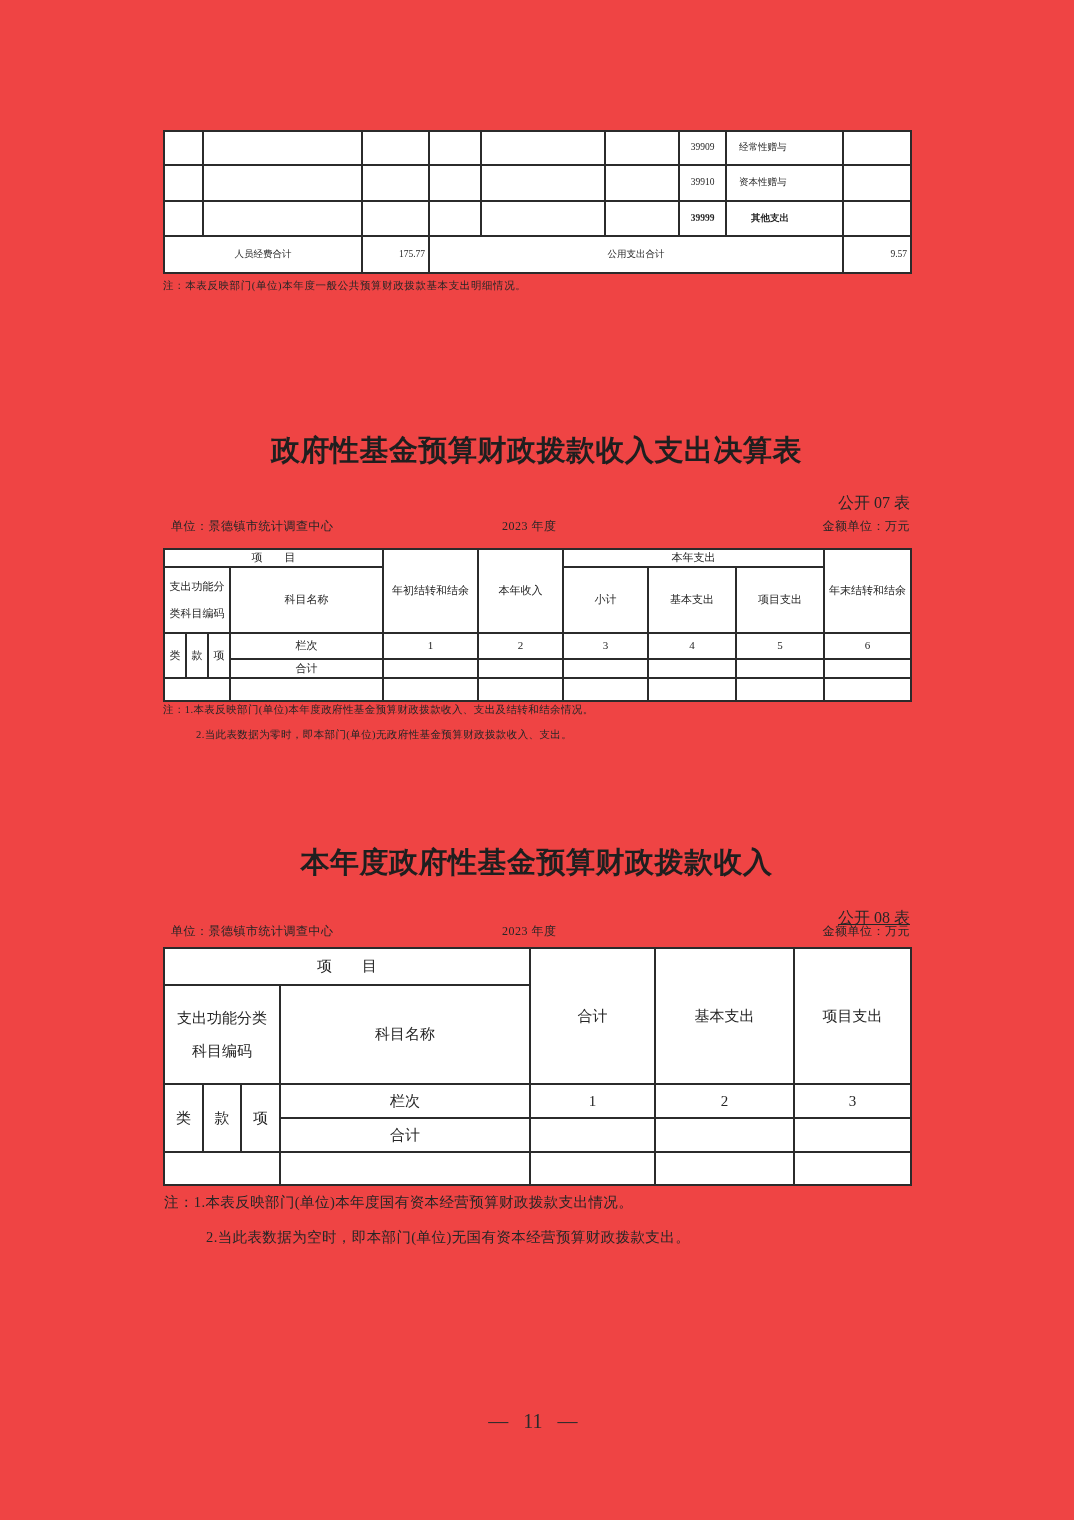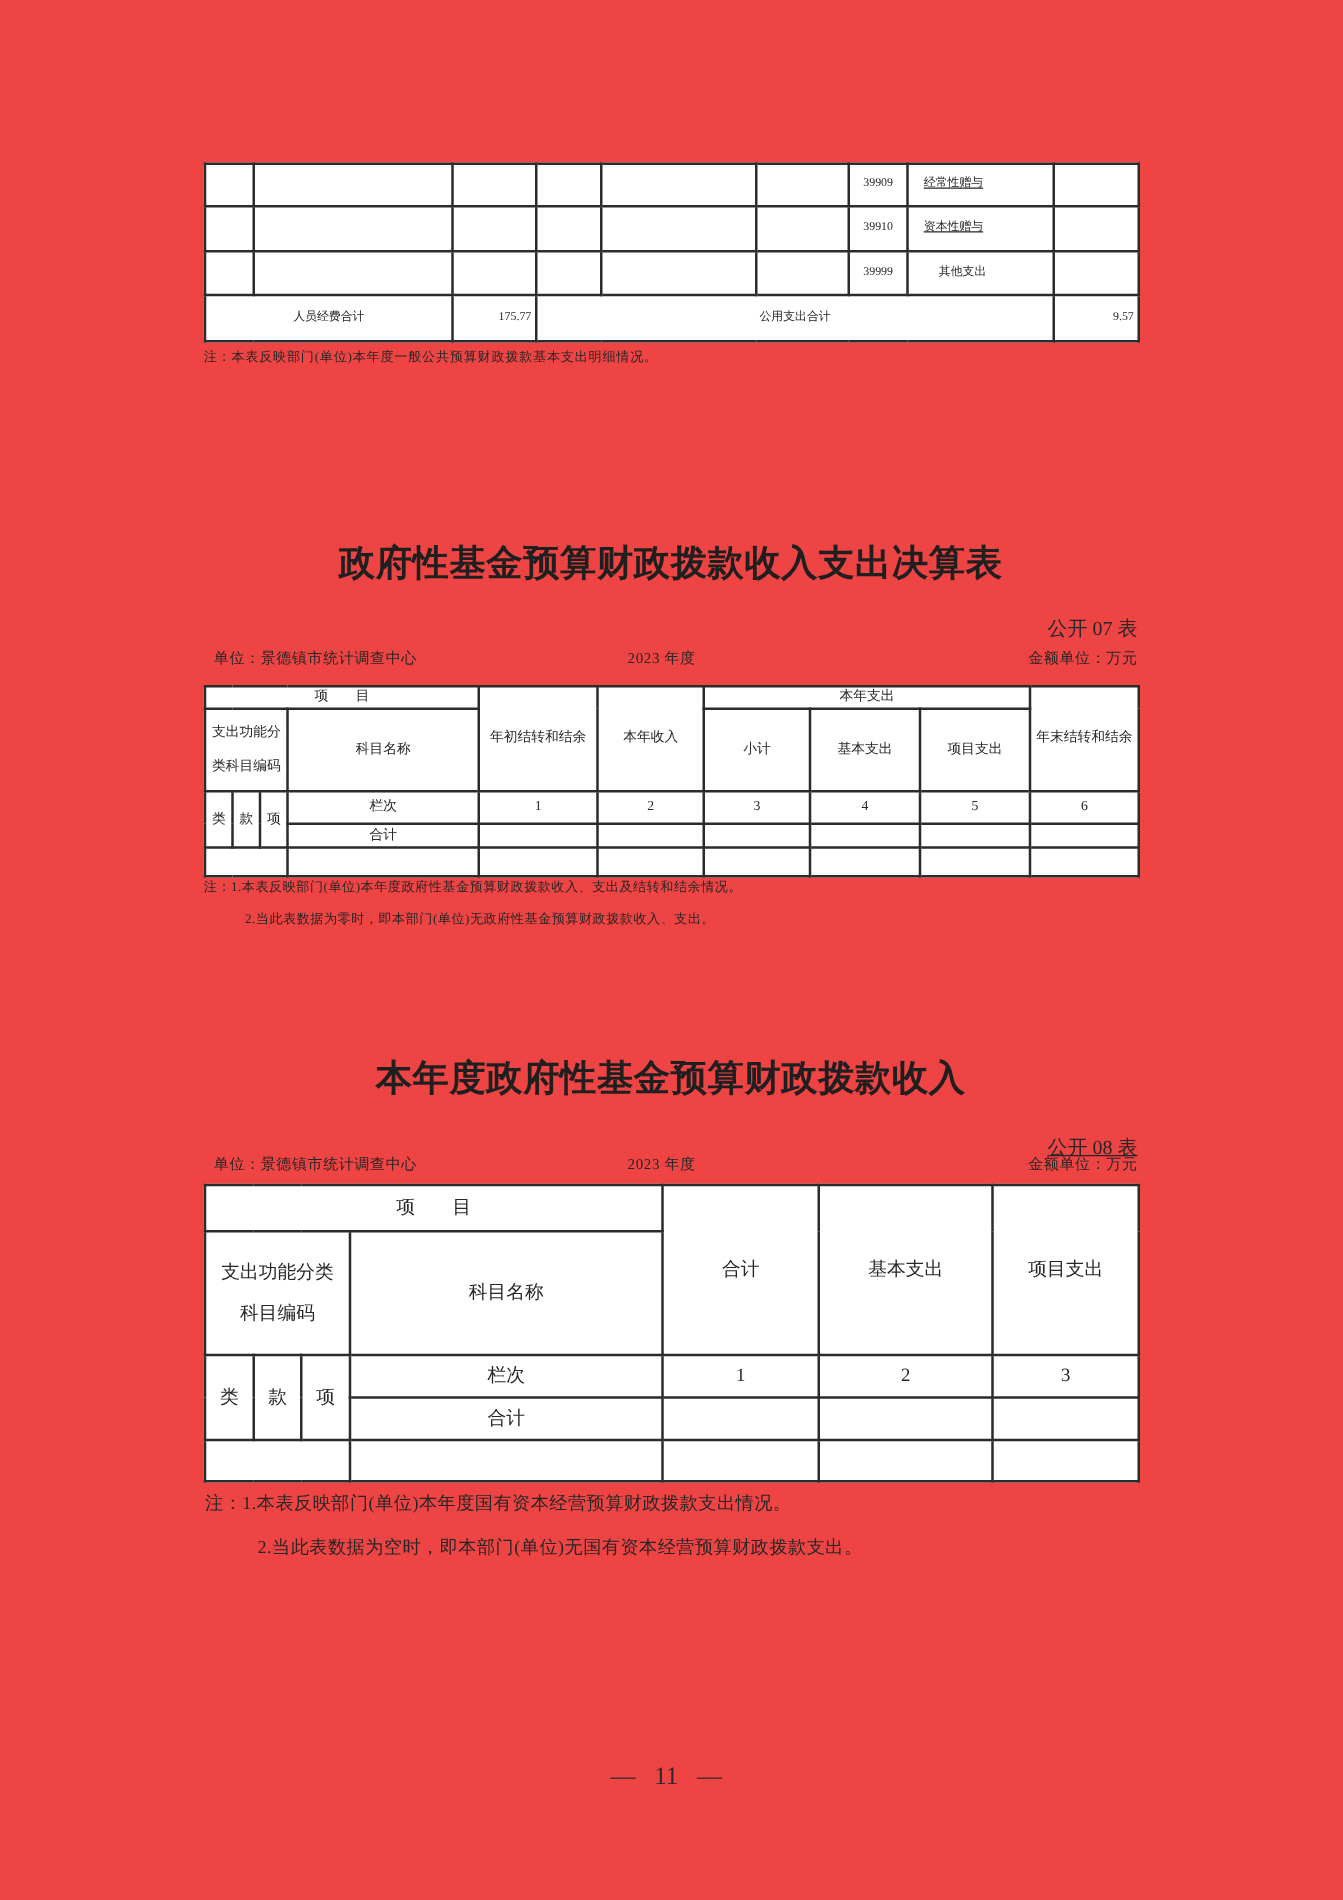--- a/index.html
+++ b/index.html
@@ -7,22 +7,22 @@
        font-family:"Liberation Serif","DejaVu Serif",serif;color:#262626;}
   .page{position:absolute;left:0;top:0;width:1074px;height:1520px;background:#ef4444;overflow:hidden;}
 
   
   table.t{position:absolute;border-collapse:collapse;table-layout:fixed;background:#fff;}
   table.t td{border:2px solid #2b2b2b;padding:0;text-align:center;vertical-align:middle;
              overflow:hidden;font-family:inherit;color:#262626;line-height:1.25;}
 
   
   .t06{left:163px;top:130px;width:747px;font-size:9.5px;}
-  .t06 tr.r1{height:34px;} .t06 tr.r2{height:36px;} .t06 tr.r3{height:35px;} .t06 tr.r4{height:37px;}
-  .t06 td.name{ text-align:left;padding-left:12px;text-decoration:underline;}
+  .t06 tr.r1{height:34px;} .t06 tr.r2{height:36px;} .t06 tr.r3{height:35px;font-weight:bold;} .t06 tr.r4{height:37px;}
+  .t06 td.name{ text-align:left;padding-left:12px;}
   .t06 td.name2{text-align:left;padding-left:24px;}
   .t06 td.amt{  text-align:right;padding-right:3px;}
 
   
   .t07{left:163px;top:548px;width:747px;font-size:11px;}
   .t07 td{border-width:1px;}
   .t07 tr.r1{height:18px;} .t07 tr.r2{height:66px;} .t07 tr.r3{height:26px;}
   .t07 tr.r4{height:19px;} .t07 tr.r5{height:23px;}
   .t07 .two div{line-height:27px;}
 

